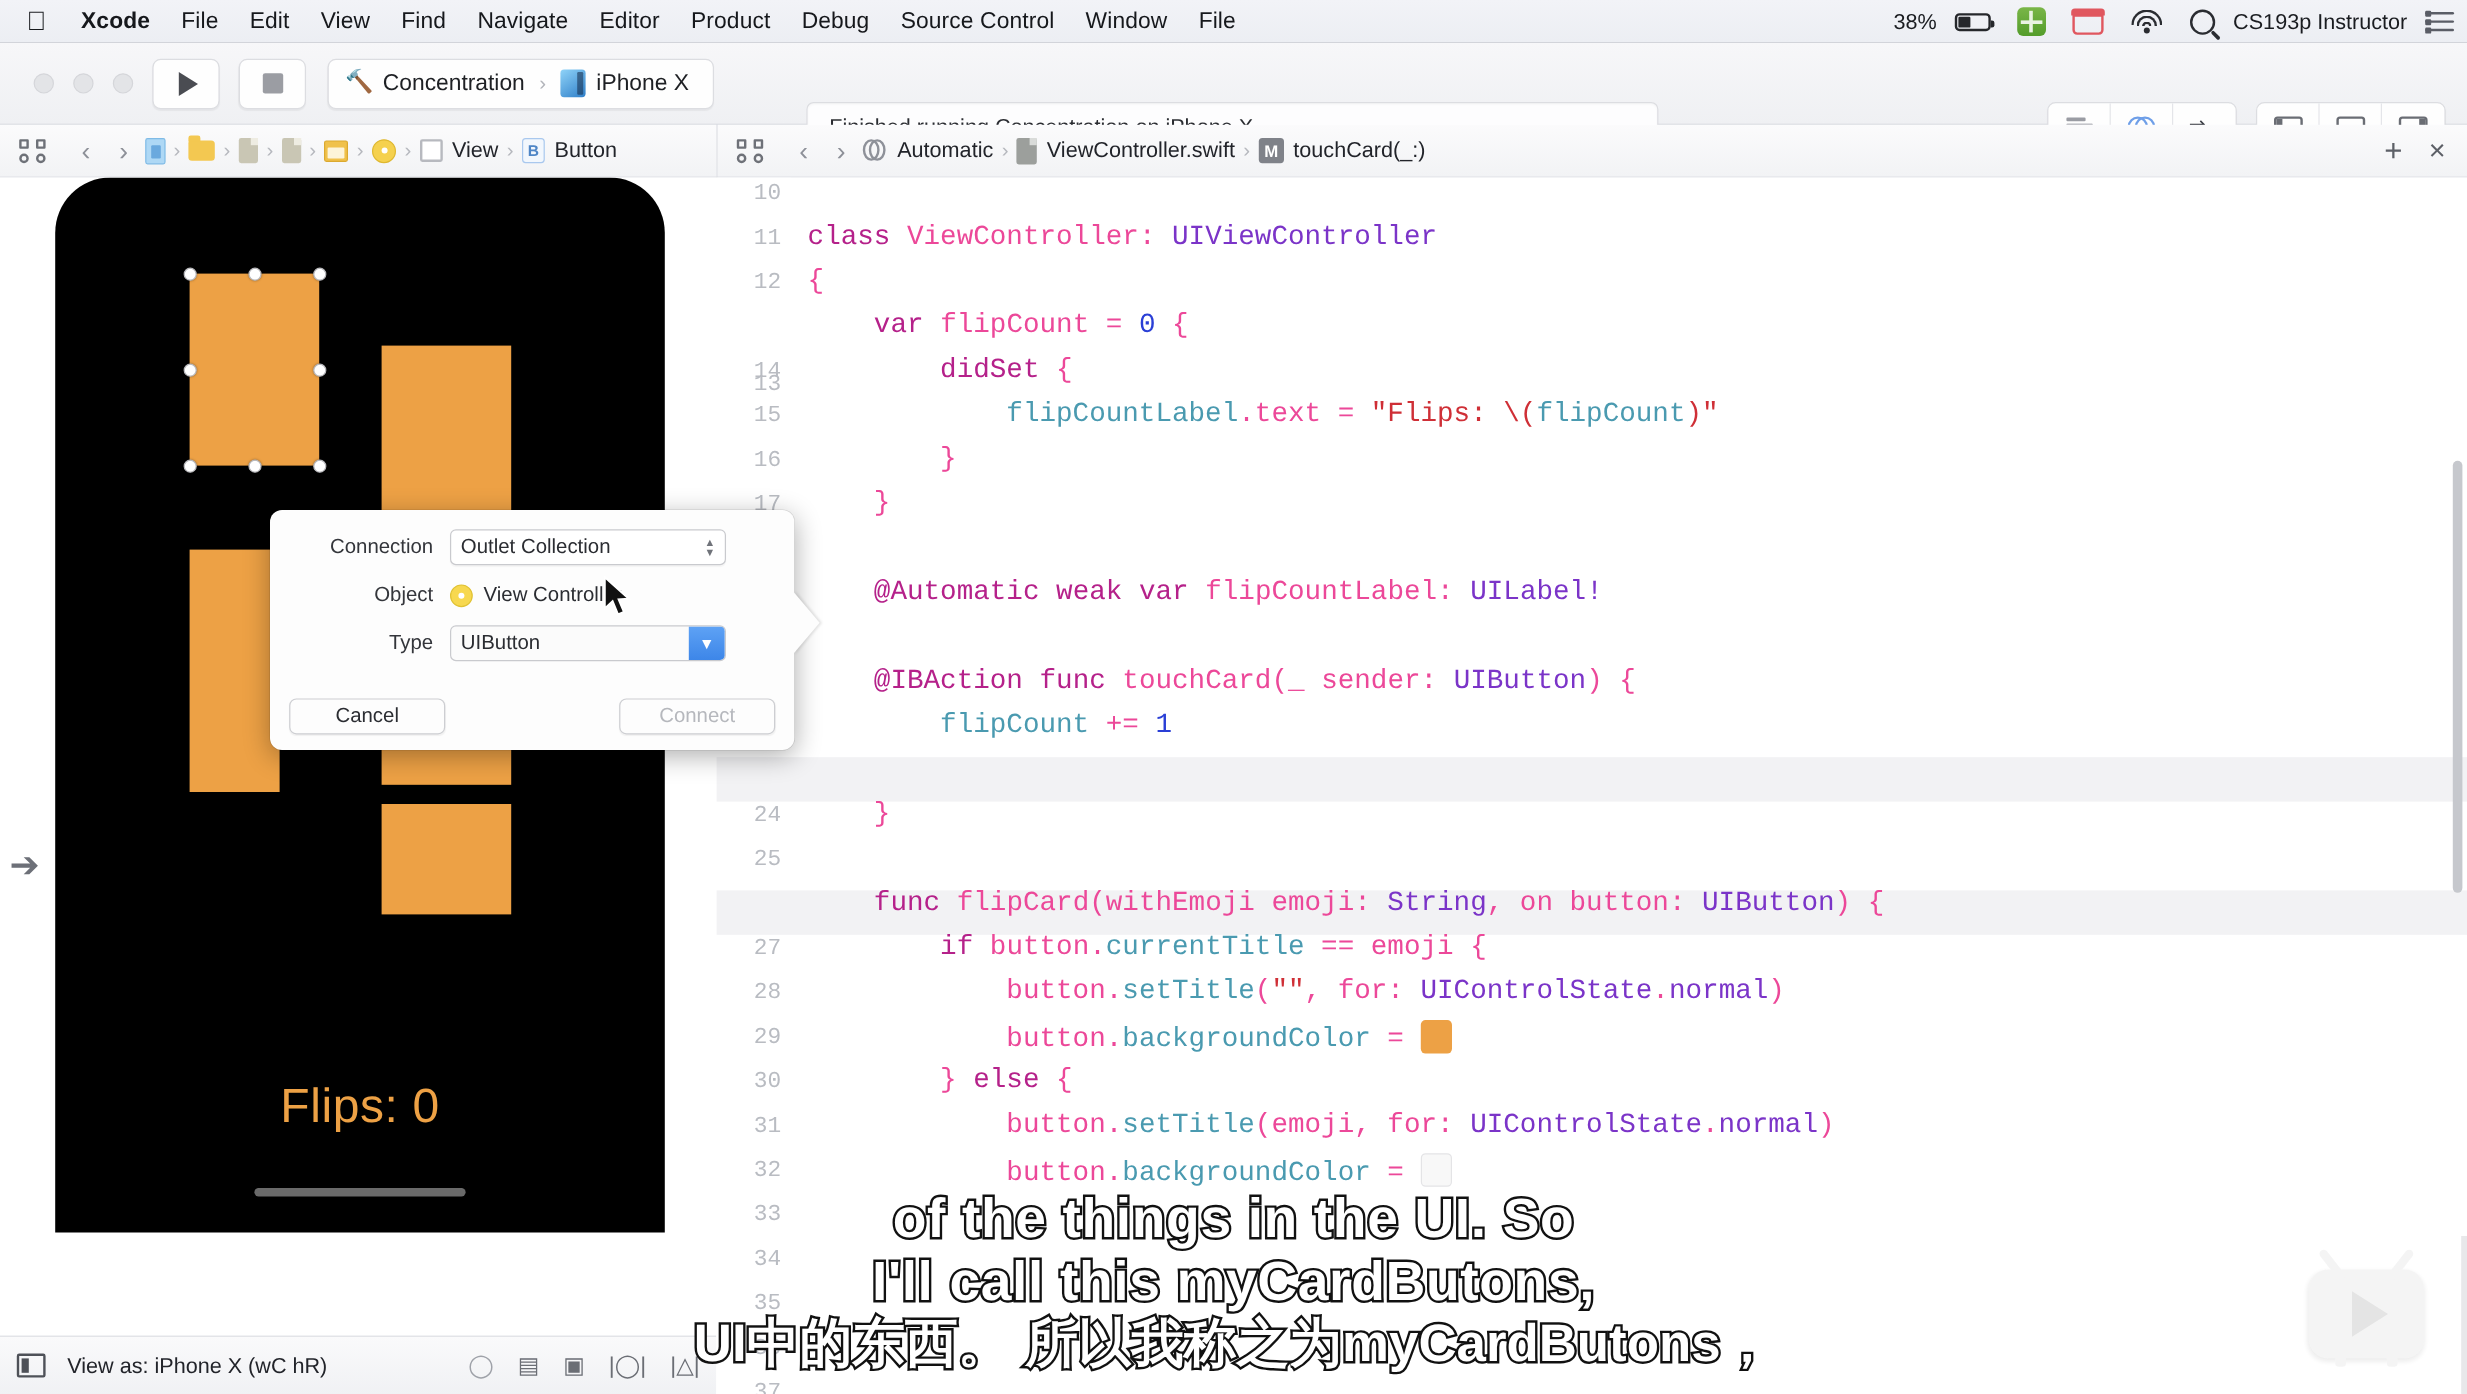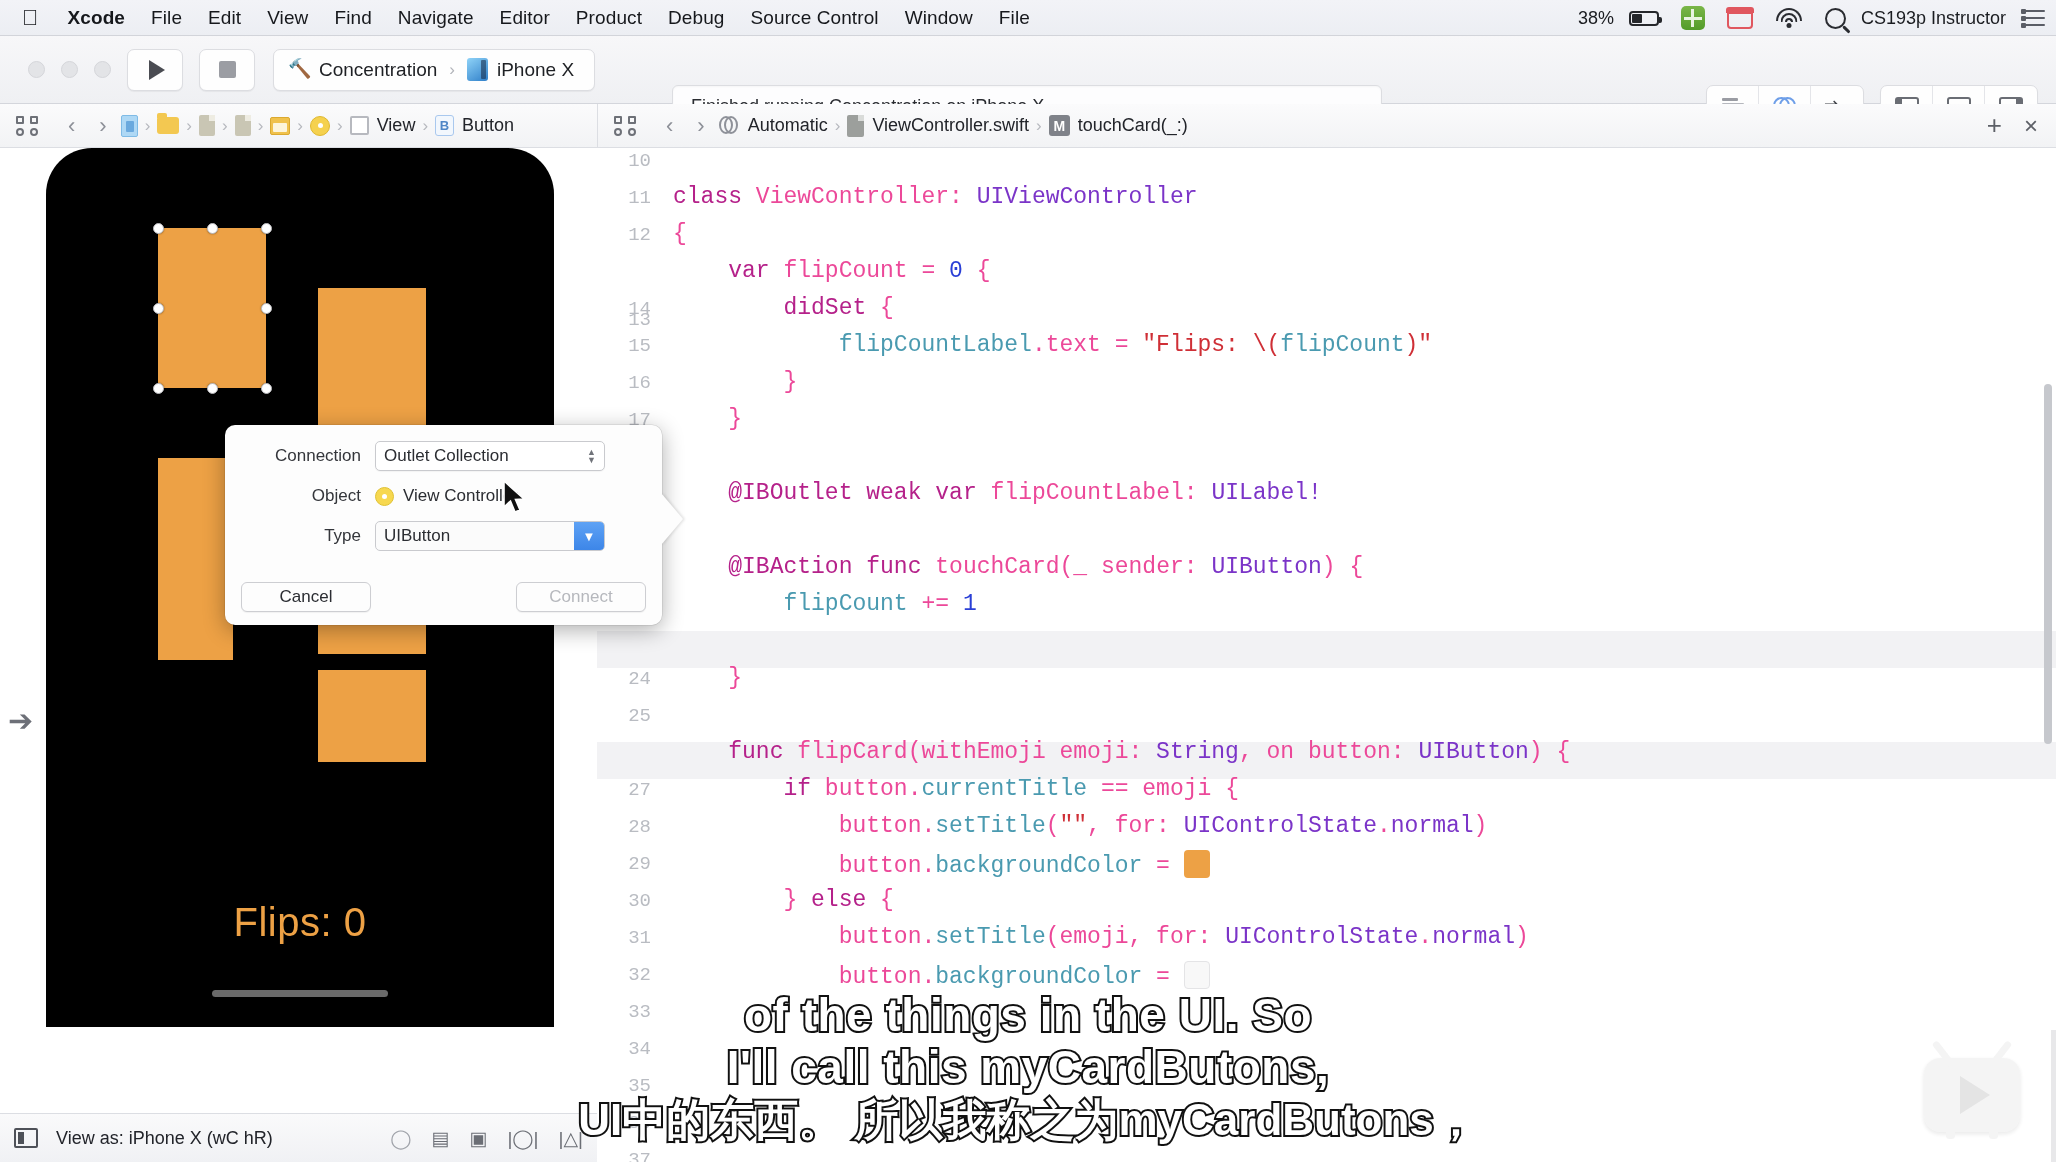--- a/index.html
+++ b/index.html
@@ -615,21 +615,21 @@
     <div class="hl-line" style="top:483px;"></div>
 
     <div class="code">
       <div class="cl" style="top:36px;"><span class="k-kw">class</span> <span class="k-plain">ViewController</span><span class="k-plain">:</span> <span class="k-type">UIViewController</span></div>
       <div class="cl" style="top:73px;"><span class="k-plain">{</span></div>
       <div class="cl" style="top:110px;">    <span class="k-kw">var</span> <span class="k-plain">flipCount = </span><span class="k-num">0</span><span class="k-plain"> {</span></div>
       <div class="cl" style="top:147px;">        <span class="k-kw">didSet</span><span class="k-plain"> {</span></div>
       <div class="cl" style="top:184px;">            <span class="k-prop">flipCountLabel</span><span class="k-plain">.text = </span><span class="k-str">"Flips: \(</span><span class="k-prop">flipCount</span><span class="k-str">)"</span></div>
       <div class="cl" style="top:221px;">        <span class="k-plain">}</span></div>
       <div class="cl" style="top:258px;">    <span class="k-plain">}</span></div>
-      <div class="cl" style="top:332px;">    <span class="k-attr">@IBOutlet</span> <span class="k-kw">weak</span> <span class="k-kw">var</span> <span class="k-plain">flipCountLabel: </span><span class="k-type">UILabel</span><span class="k-type">!</span></div>
+      <div class="cl" style="top:332px;">    <span class="k-attr">@Automatic</span> <span class="k-kw">weak</span> <span class="k-kw">var</span> <span class="k-plain">flipCountLabel: </span><span class="k-type">UILabel</span><span class="k-type">!</span></div>
       <div class="cl" style="top:406px;">    <span class="k-attr">@IBAction</span> <span class="k-kw">func</span> <span class="k-plain">touchCard(</span><span class="k-plain">_</span><span class="k-plain"> sender: </span><span class="k-type">UIButton</span><span class="k-plain">) {</span></div>
       <div class="cl" style="top:443px;">        <span class="k-prop">flipCount</span><span class="k-plain"> += </span><span class="k-num">1</span></div>
       <div class="cl" style="top:517px;">    <span class="k-plain">}</span></div>
       <div class="cl" style="top:591px;">    <span class="k-kw">func</span> <span class="k-plain">flipCard(withEmoji emoji: </span><span class="k-type">String</span><span class="k-plain">, on button: </span><span class="k-type">UIButton</span><span class="k-plain">) {</span></div>
       <div class="cl" style="top:628px;">        <span class="k-kw">if</span> <span class="k-plain">button.</span><span class="k-prop">currentTitle</span><span class="k-plain"> == emoji {</span></div>
       <div class="cl" style="top:665px;">            <span class="k-plain">button.</span><span class="k-prop">setTitle</span><span class="k-plain">(</span><span class="k-str">""</span><span class="k-plain">, for: </span><span class="k-type">UIControlState</span><span class="k-plain">.</span><span class="k-type">normal</span><span class="k-plain">)</span></div>
       <div class="cl" style="top:702px;">            <span class="k-plain">button.</span><span class="k-prop">backgroundColor</span><span class="k-plain"> = </span><span class="colorchip"></span></div>
       <div class="cl" style="top:739px;">        <span class="k-plain">} </span><span class="k-kw">else</span><span class="k-plain"> {</span></div>
       <div class="cl" style="top:776px;">            <span class="k-plain">button.</span><span class="k-prop">setTitle</span><span class="k-plain">(emoji, for: </span><span class="k-type">UIControlState</span><span class="k-plain">.</span><span class="k-type">normal</span><span class="k-plain">)</span></div>
       <div class="cl" style="top:813px;">            <span class="k-plain">button.</span><span class="k-prop">backgroundColor</span><span class="k-plain"> = </span><span class="colorchip pale"></span></div>

